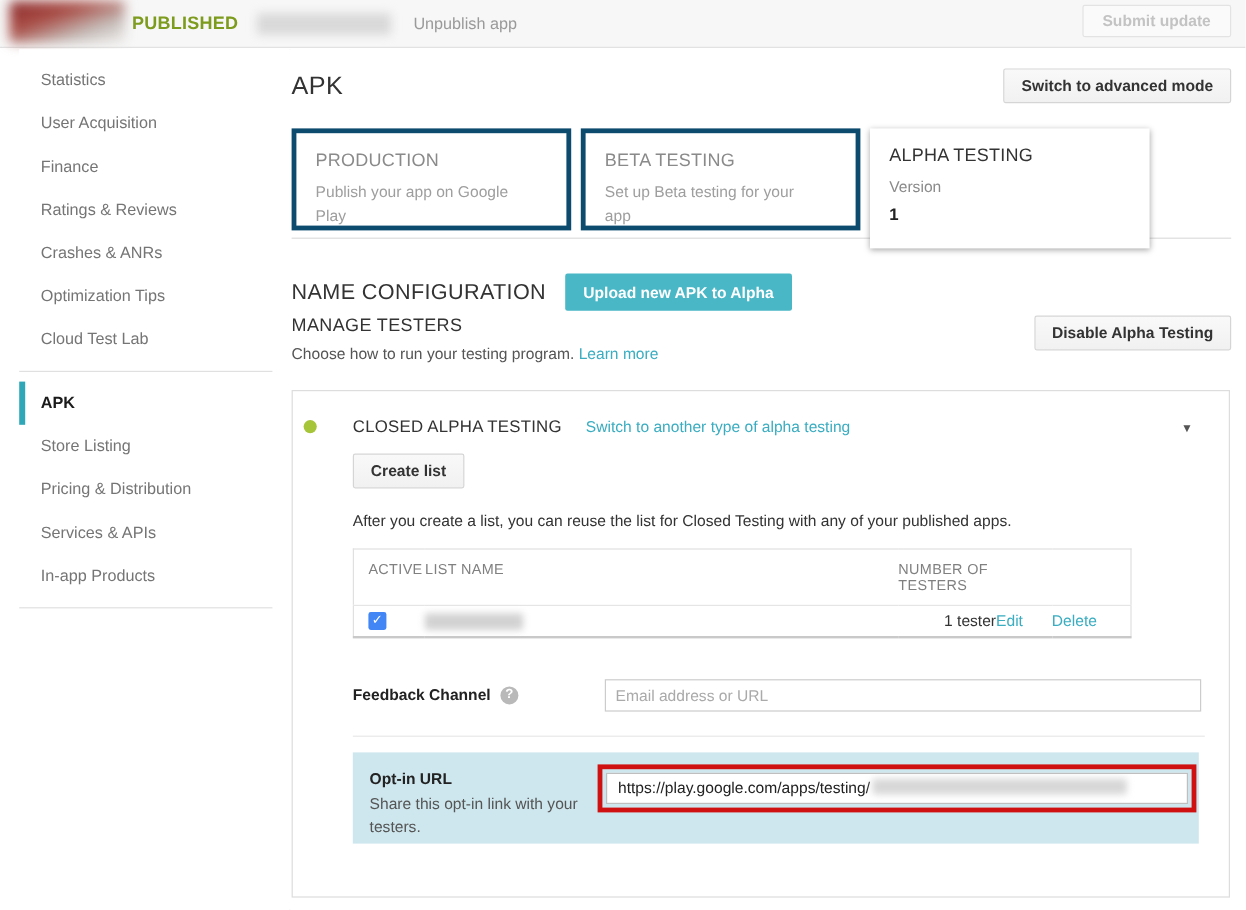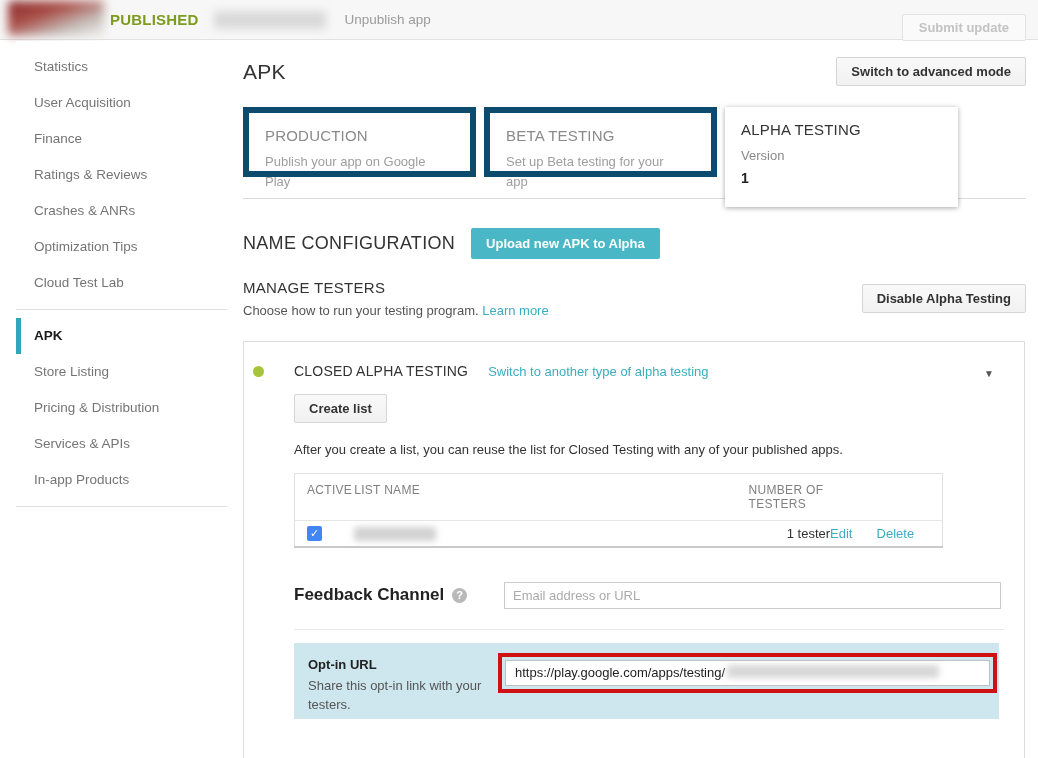--- a/index.html
+++ b/index.html
@@ -9,21 +9,21 @@
   
   .topbar { position:relative; height:40px; background:#f7f7f7;
             border-bottom:1px solid #e2e2e2; display:flex; align-items:center; }
   .logo-blur { position:absolute; left:8px; top:1px; width:96px; height:35px;
                background:linear-gradient(160deg,#8e3030 5%,#a94b44 35%,#c5bdb9 70%,#e9e7e5 95%);
                filter:blur(5px); border-radius:3px; }
   .published { margin-left:110px; font-weight:bold; font-size:15px; color:var(--published); letter-spacing:.2px; }
   .name-blur { width:112px; height:18px; margin-left:16px; background:#d9d9d9;
                filter:blur(4px); border-radius:2px; }
   .unpublish { margin-left:18px; color:#9a9a9a; font-size:13.5px; cursor:pointer; }
-  .submit-btn { position:absolute; right:12px; top:14px; height:27px; padding:0 16px;
+  .submit-btn { position:absolute; right:12px; top:4px; height:27px; padding:0 16px;
                 background:#fafafa; border:1px solid #e3e3e3; border-radius:2px;
                 font-weight:bold; font-size:13px; color:#c3c3c3; }
 
   
   .sidebar { position:absolute; left:16px; top:41px; bottom:0; width:226px;
              background:#fff; border-right:1px solid #e0e0e0; padding-top:8px; }
   .side-item { height:36px; line-height:36px; padding-left:18px; color:#757575;
                font-size:13.5px; cursor:pointer; }
   .side-item.selected { color:#1b1b1b; font-weight:bold;
                         border-left:5px solid var(--accent-dark); padding-left:13px; }
@@ -34,36 +34,36 @@
           padding:0 12px 0 16px; overflow:hidden; }
   .main-head { display:flex; align-items:center; justify-content:space-between; margin-top:16px; }
   .page-title { font-size:21px; font-weight:400; color:#333; letter-spacing:.3px; }
   .gray-btn { background:linear-gradient(#f9f9f9,#f1f1f1); border:1px solid #d5d5d5;
               border-radius:2px; font-weight:bold; font-size:13px; color:#333;
               padding:6px 14px; cursor:pointer; }
 
   
   .tabs { display:flex; align-items:flex-start; margin-top:21px; height:92px;
           border-bottom:1px solid #dcdcdc; }
-  .tab { width:233px; height:70px; margin-right:8px; background:#fff;
-         border:6px solid #0c4a6e; padding:14px 16px; cursor:pointer; }
+  .tab { width:233px; height:85px; margin-right:8px; background:#fff;
+         border:4px solid #0c4a6e; padding:14px 16px; cursor:pointer; }
   .tab-title { font-size:15px; color:#8a8a8a; letter-spacing:.2px; }
   .tab-sub { margin-top:8px; font-size:13px; color:#9e9e9e; line-height:1.5; width:170px; }
   .tab.active { position:relative; z-index:2; height:100px; border:none;
                 box-shadow:0 1px 5px rgba(0,0,0,.35); }
   .tab.active .tab-title { color:#333; }
   .tab.active .tab-sub { color:#8a8a8a; }
   .tab-version { margin-top:4px; font-size:14px; font-weight:bold; color:#222; }
 
   
   .config-row { display:flex; align-items:center; margin-top:29px; }
   .h2 { font-size:18px; font-weight:400; color:#333; letter-spacing:.3px; }
   .teal-btn { margin-left:16px; background:var(--teal-button); border:none; border-radius:2px;
               color:#fff; font-weight:bold; font-size:13px; padding:8px 15px; cursor:pointer; }
-  .manage-row { display:flex; justify-content:space-between; align-items:center; margin-top:20px; }
+  .manage-row { display:flex; justify-content:space-between; align-items:flex-start; margin-top:4px; }
   .h3 { font-size:15px; font-weight:400; color:#333; letter-spacing:.3px; }
   .manage-sub { margin-top:7px; font-size:13px; color:#555; }
   a.teal-link { color:var(--accent); text-decoration:none; cursor:pointer; }
 
   
   .card { position:relative; margin-top:23px; margin-right:1px; border:1px solid #ddd;
           padding-bottom:44px; }
   .card-head { display:flex; align-items:center; padding:21px 30px 0 9px; }
   .dot { width:11px; height:11px; border-radius:50%; background:var(--dot); margin-right:30px; }
   .closed-title { font-size:14px; color:#333; letter-spacing:.2px; }
@@ -80,21 +80,21 @@
   .col-active { width:60px; padding-left:12px !important; }
   .col-name { width:440px; }
   .col-num { width:85px;text-align:right; }
   .col-edit { width:50px; }
   .col-del { width:70px; }
   .checkbox { width:15px; height:15px; background:var(--checkbox); border-radius:2px;
               color:#fff; font-size:11px; line-height:15px; text-align:center; cursor:pointer; }
   .list-blur { width:82px; height:14px; background:#d2d2d2; filter:blur(3px); border-radius:2px; }
 
   .feedback-row { position:relative; margin:36px 20px 0 50px; height:28px; }
-  .feedback-label { font-weight:bold; font-size:17px; color:#222; line-height:22px; }
+  .feedback-label { font-weight:bold; font-size:13px; color:#222; line-height:22px; }
   .qmark { display:inline-block; width:15px; height:15px; margin-left:8px; border-radius:50%;
            background:#b9b9b9; color:#fff; font-size:11px; font-weight:bold; text-align:center;
            line-height:15px; vertical-align:1px; }
   .feedback-input { position:absolute; left:210px; top:-2px; width:497px; height:27px;
                     border:1px solid #ccc; padding:0 8px; font-size:13px;
                     font-family:"Liberation Sans", sans-serif; color:#333; }
   .feedback-input::placeholder { color:#aaa; }
   .section-divider { margin:17px 20px 0 50px; border-top:1px solid #e8e8e8; }
 
   .optin-box { position:relative; margin:13px 20px 0 50px; width:705px; height:76px;

